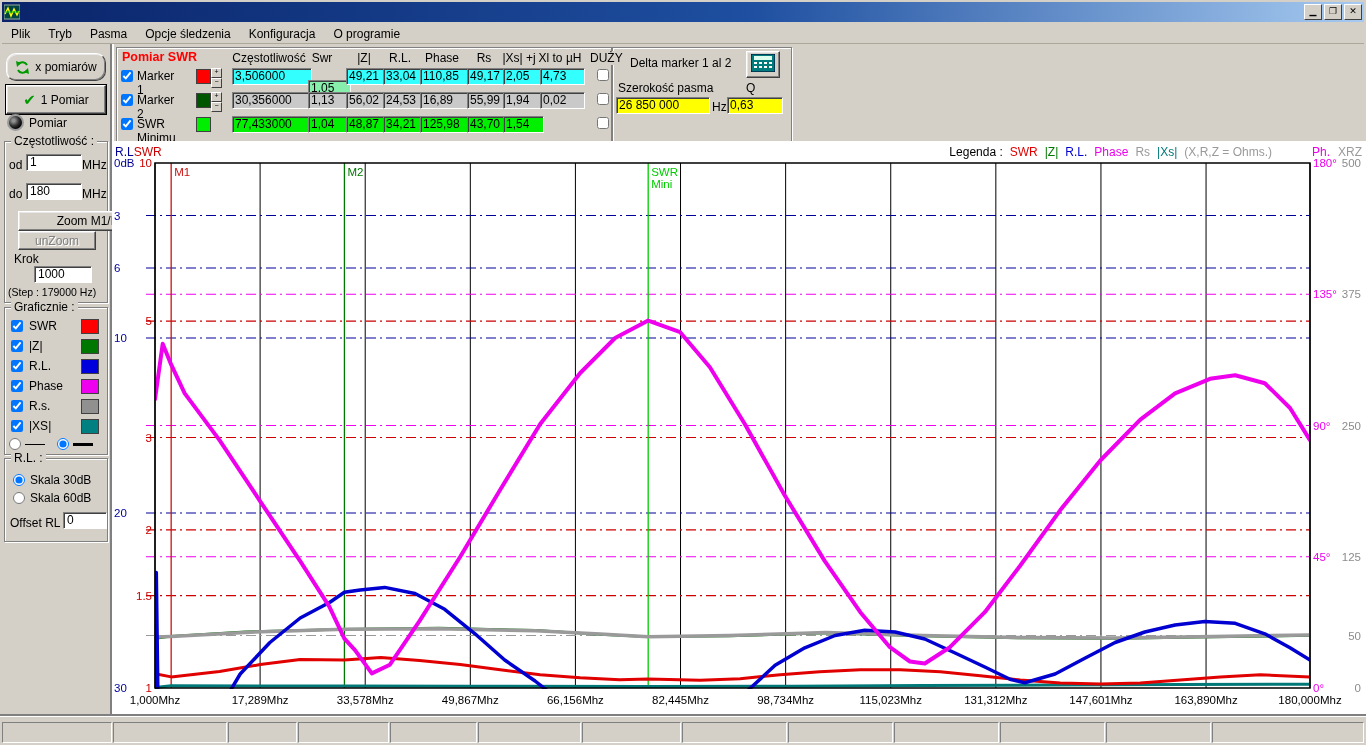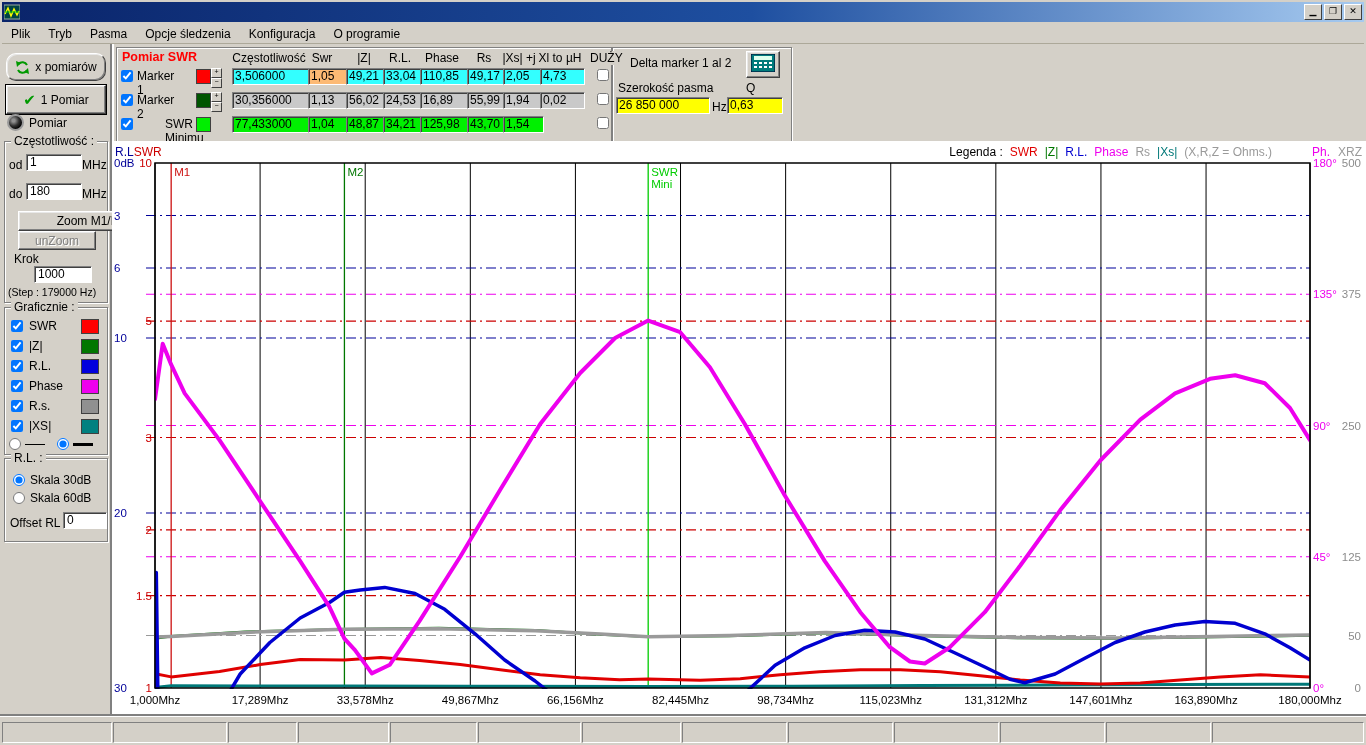--- a/index.html
+++ b/index.html
@@ -189,21 +189,21 @@
     <div class="hdr" style="left: 518px; position: absolute;">Xl to µH</div>
     <div style="position: absolute; left: 590px; top: 51px; font-size: 12px; width: 34px; overflow: hidden; background: rgb(212, 208, 200);">DUŻY</div>
     <input type="checkbox" checked="" style="position: absolute; left: 121px; top: 70px;">
     <span style="position: absolute; left: 137px; top: 69px; font-size: 12px;">Marker 1</span>
     <span class="swatch" style="position: absolute; left: 196px; top: 69px; width: 13px; height: 13px; background: rgb(255, 0, 0);"></span>
     <div class="spin" style="position: absolute; left: 211px; top: 68px;">
       <div>+</div>
       <div>−</div>
     </div>
     <div class="mk-field" style="position: absolute; left: 232px; top: 68px; width: 74px; background: rgb(51, 255, 255);">3,506000</div>
-    <div class="mk-field" style="position: absolute; left: 308px; top: 68px; width: 37px; background: #fdba74;">1,05</div>
+    <div class="mk-field" style="position: absolute; left: 308px; top: 80px; width: 37px; background: #86efac;">1,05</div>
     <div class="mk-field" style="position: absolute; left: 346px; top: 68px; width: 35px; background: rgb(51, 255, 255);">49,21</div>
     <div class="mk-field" style="position: absolute; left: 383px; top: 68px; width: 35px; background: rgb(51, 255, 255);">33,04</div>
     <div class="mk-field" style="position: absolute; left: 420px; top: 68px; width: 44px; background: rgb(51, 255, 255);">110,85</div>
     <div class="mk-field" style="position: absolute; left: 467px; top: 68px; width: 35px; background: rgb(51, 255, 255);">49,17</div>
     <div class="mk-field" style="position: absolute; left: 503px; top: 68px; width: 35px; background: rgb(51, 255, 255);">2,05</div>
     <div class="mk-field" style="position: absolute; left: 540px; top: 68px; width: 39px; background: rgb(51, 255, 255);">4,73</div>
     <input type="checkbox" style="position: absolute; left: 597px; top: 69px;">
     <input type="checkbox" checked="" style="position: absolute; left: 121px; top: 94px;">
     <span style="position: absolute; left: 137px; top: 93px; font-size: 12px;">Marker 2</span>
     <span class="swatch" style="position: absolute; left: 196px; top: 93px; width: 13px; height: 13px; background: rgb(0, 85, 0);"></span>
@@ -214,21 +214,21 @@
     <div class="mk-field" style="position: absolute; left: 232px; top: 92px; width: 74px; background: rgb(201, 201, 201);">30,356000</div>
     <div class="mk-field" style="position: absolute; left: 308px; top: 92px; width: 37px; background: rgb(201, 201, 201);">1,13</div>
     <div class="mk-field" style="position: absolute; left: 346px; top: 92px; width: 35px; background: rgb(201, 201, 201);">56,02</div>
     <div class="mk-field" style="position: absolute; left: 383px; top: 92px; width: 35px; background: rgb(201, 201, 201);">24,53</div>
     <div class="mk-field" style="position: absolute; left: 420px; top: 92px; width: 44px; background: rgb(201, 201, 201);">16,89</div>
     <div class="mk-field" style="position: absolute; left: 467px; top: 92px; width: 35px; background: rgb(201, 201, 201);">55,99</div>
     <div class="mk-field" style="position: absolute; left: 503px; top: 92px; width: 35px; background: rgb(201, 201, 201);">1,94</div>
     <div class="mk-field" style="position: absolute; left: 540px; top: 92px; width: 39px; background: rgb(201, 201, 201);">0,02</div>
     <input type="checkbox" style="position: absolute; left: 597px; top: 93px;">
     <input type="checkbox" checked="" style="position: absolute; left: 121px; top: 118px;">
-    <span style="position: absolute; left: 137px; top: 117px; font-size: 12px; margin-left: 28px;">SWR Minimu</span>
+    <span style="position: absolute; left: 137px; top: 117px; font-size: 12px;">SWR Minimu</span>
     <span class="swatch" style="position: absolute; left: 196px; top: 117px; width: 13px; height: 13px; background: rgb(0, 238, 0);"></span>
     <div class="mk-field" style="position: absolute; left: 232px; top: 116px; width: 74px; background: rgb(0, 240, 0);">77,433000</div>
     <div class="mk-field" style="position: absolute; left: 308px; top: 116px; width: 37px; background: rgb(0, 240, 0);">1,04</div>
     <div class="mk-field" style="position: absolute; left: 346px; top: 116px; width: 35px; background: rgb(0, 240, 0);">48,87</div>
     <div class="mk-field" style="position: absolute; left: 383px; top: 116px; width: 35px; background: rgb(0, 240, 0);">34,21</div>
     <div class="mk-field" style="position: absolute; left: 420px; top: 116px; width: 44px; background: rgb(0, 240, 0);">125,98</div>
     <div class="mk-field" style="position: absolute; left: 467px; top: 116px; width: 35px; background: rgb(0, 240, 0);">43,70</div>
     <div class="mk-field" style="position: absolute; left: 503px; top: 116px; width: 35px; background: rgb(0, 240, 0);">1,54</div>
     <input type="checkbox" style="position: absolute; left: 597px; top: 117px;">
   </div>

